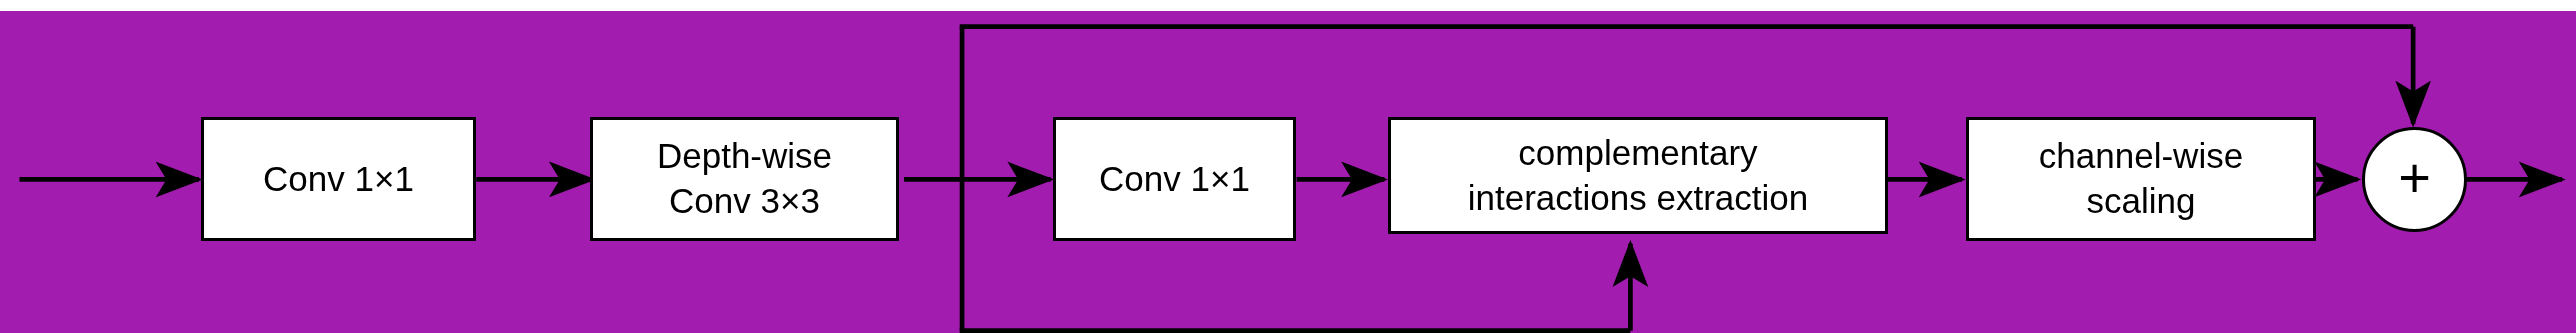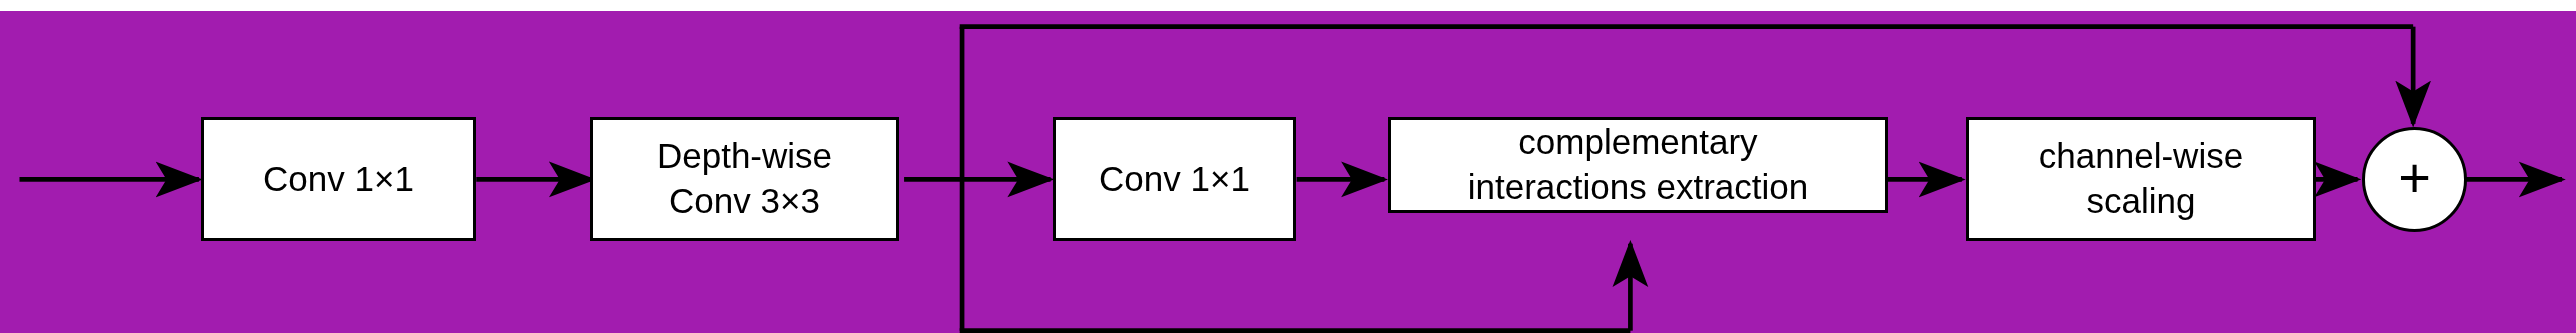--- a/index.html
+++ b/index.html
@@ -110,21 +110,21 @@
 
   <div class="node-box" style="left:590px; top:106px; width:309px; height:124px;">
     <span class="node-label">Depth-wise
 Conv 3×3</span>
   </div>
 
   <div class="node-box" style="left:1053px; top:106px; width:243px; height:124px;">
     <span class="node-label">Conv 1×1</span>
   </div>
 
-  <div class="node-box" style="left:1388px; top:106px; width:500px; height:96px;">
+  <div class="node-box" style="left:1388px; top:106px; width:500px; height:117px;">
     <span class="node-label">complementary
 interactions extraction</span>
   </div>
 
   <div class="node-box" style="left:1966px; top:106px; width:350px; height:124px;">
     <span class="node-label">channel-wise
 scaling</span>
   </div>
 
   <div class="sum-node" style="left:2362px; top:116px; width:105px; height:105px;">

